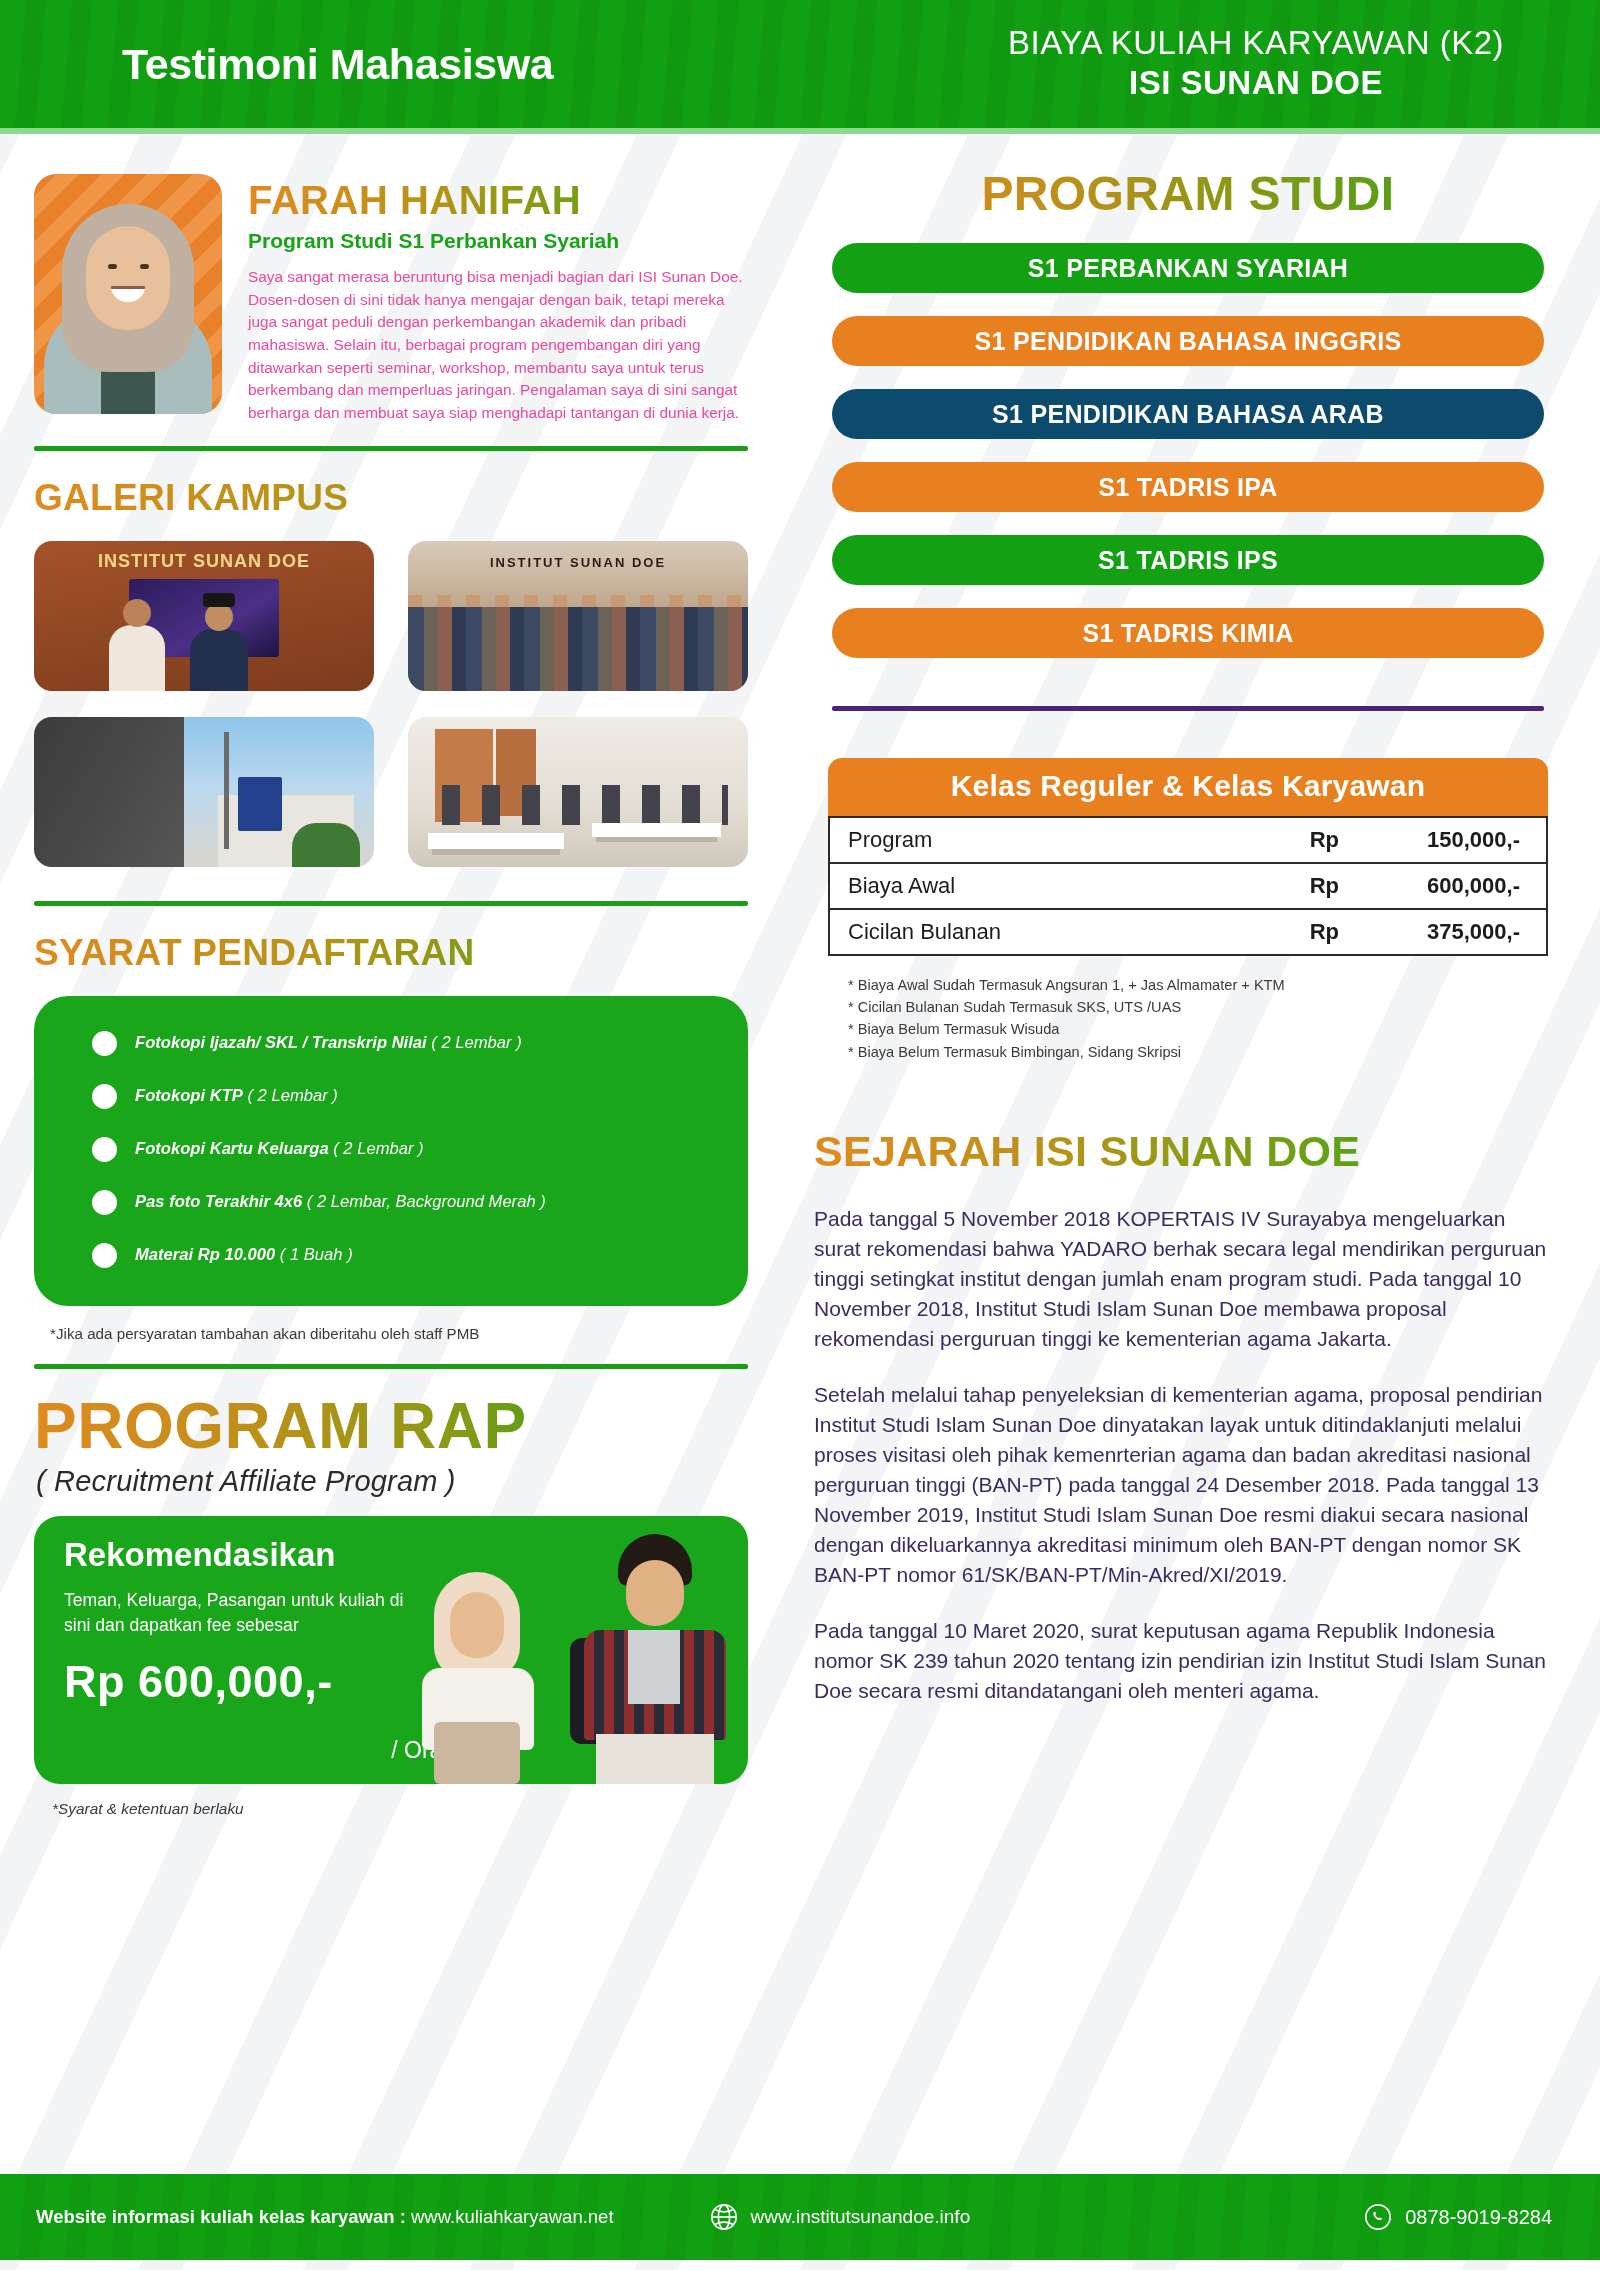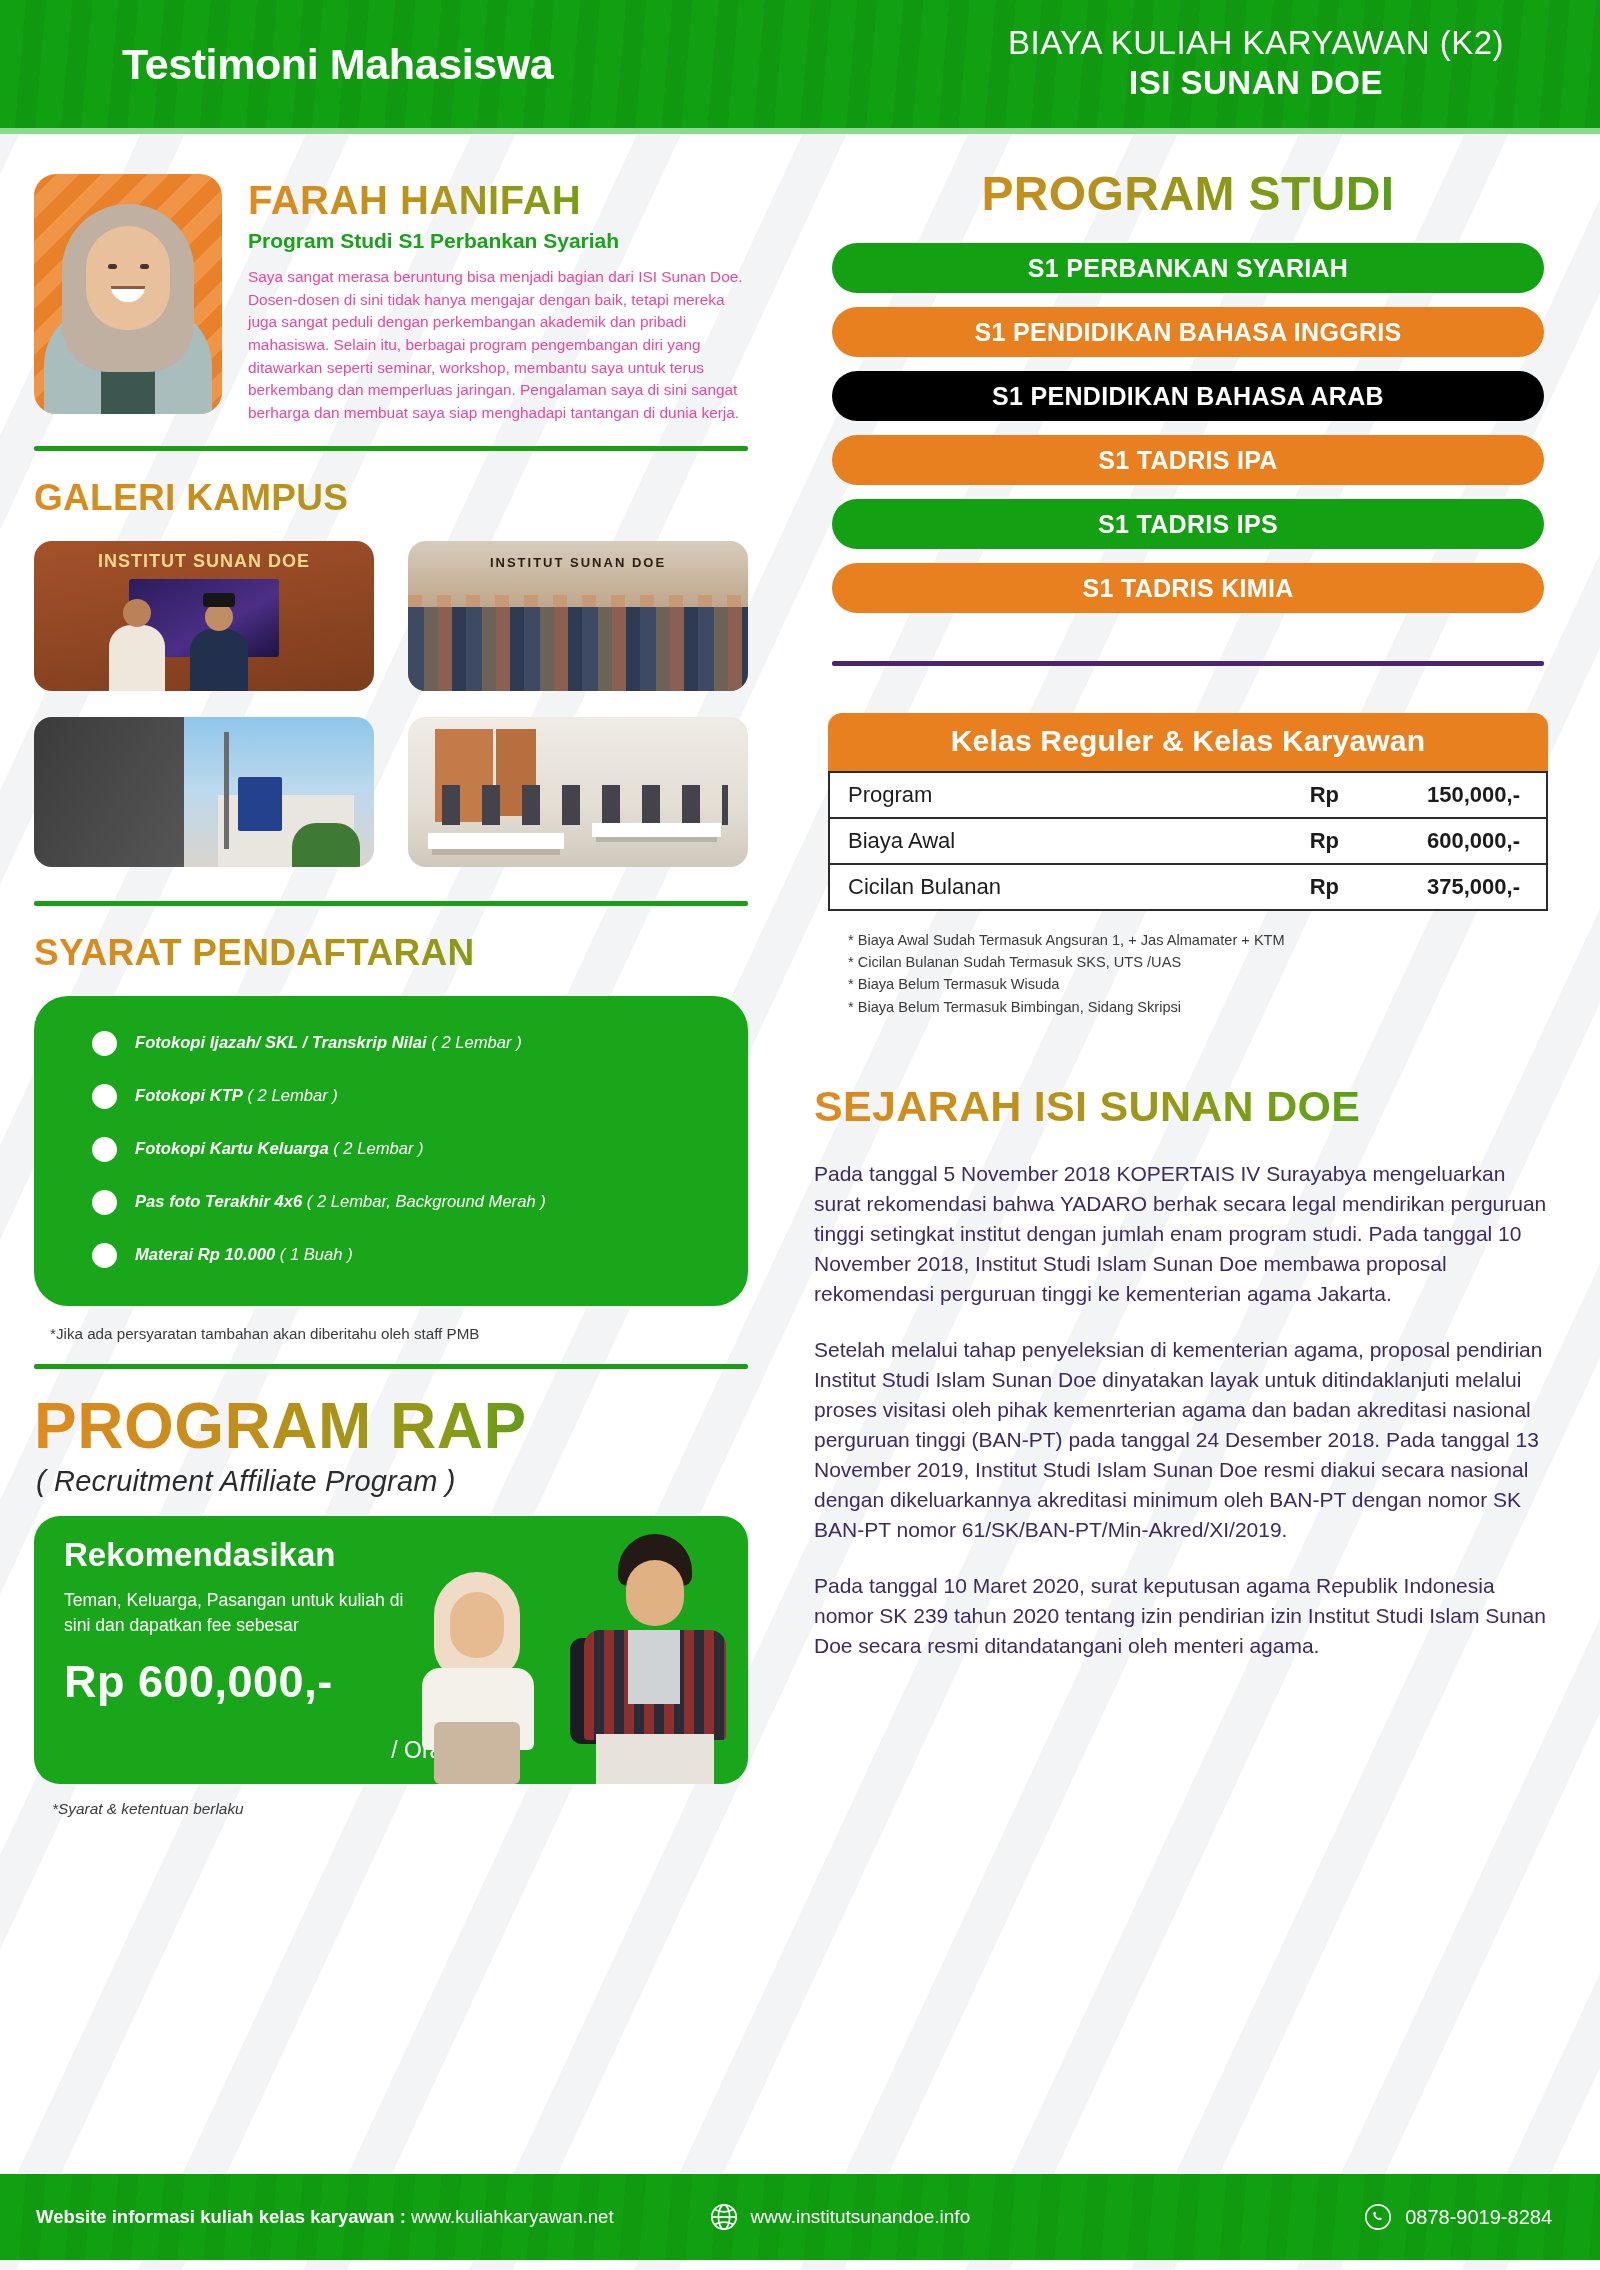--- a/index.html
+++ b/index.html
@@ -184,21 +184,21 @@
   .s-boy .pack{ position:absolute; left:0px; top:104px; width:40px; height:106px; background:#1c1c24; border-radius:12px;}
 
   .rap-note{ color:#3a3a3a; font-size:15.4px; font-style:italic; margin:16px 0 0 18px;}
 
   
   .prodi-title{
     text-align:center; font-size:48px; font-weight:bold; letter-spacing:0.4px; margin:6px 0 22px 0;
     background:linear-gradient(90deg,#e08a1e 0%, #c08f1a 32%, #7d9a15 62%, #22a419 100%);
     -webkit-background-clip:text; background-clip:text; color:transparent;
   }
-  .prodi-list{ display:flex; flex-direction:column; gap:14px; padding:0 22px; }
+  .prodi-list{ display:flex; flex-direction:column; gap:23px; padding:0 22px; }
   .prodi-pill{
     height:50px; border-radius:26px; display:flex; align-items:center; justify-content:center;
     color:#fff; font-size:25px; font-weight:bold; letter-spacing:0.3px;
   }
   .hr-purple{ height:5px; background:#4b2472; margin:48px 22px 0 22px; border-radius:2px;}
 
   .fee-box{ margin:47px 18px 0 18px; }
   .fee-head{
     background:#e8801f; color:#fff; font-size:30px; font-weight:bold; text-align:center;
     padding:11px 0 13px 0; border-radius:14px 14px 0 0; letter-spacing:0.2px;
@@ -366,21 +366,21 @@
     <div class="col-right">
 
       <div class="prodi-title">PROGRAM STUDI</div>
       <div class="prodi-list">
         <div class="prodi-pill" style="background:#13a013">
             <span>S1 PERBANKAN SYARIAH</span>
           </div>
         <div class="prodi-pill" style="background:#e8801f">
             <span>S1 PENDIDIKAN BAHASA INGGRIS</span>
           </div>
-        <div class="prodi-pill" style="background:#000000">
+        <div class="prodi-pill" style="background:#0c4a6e">
             <span>S1 PENDIDIKAN BAHASA ARAB</span>
           </div>
         <div class="prodi-pill" style="background:#e8801f">
             <span>S1 TADRIS IPA</span>
           </div>
         <div class="prodi-pill" style="background:#13a013">
             <span>S1 TADRIS IPS</span>
           </div>
         <div class="prodi-pill" style="background:#e8801f">
             <span>S1 TADRIS KIMIA</span>

